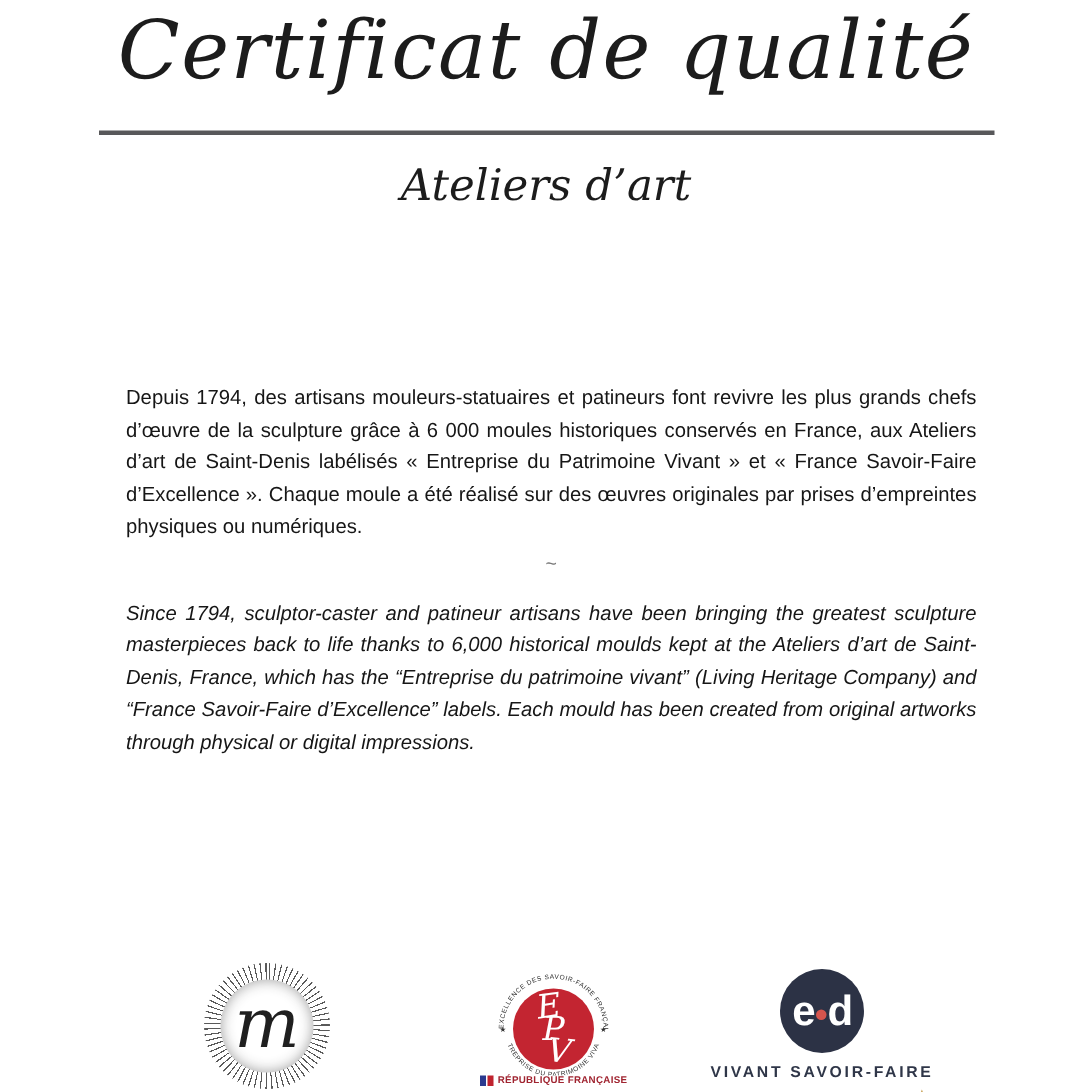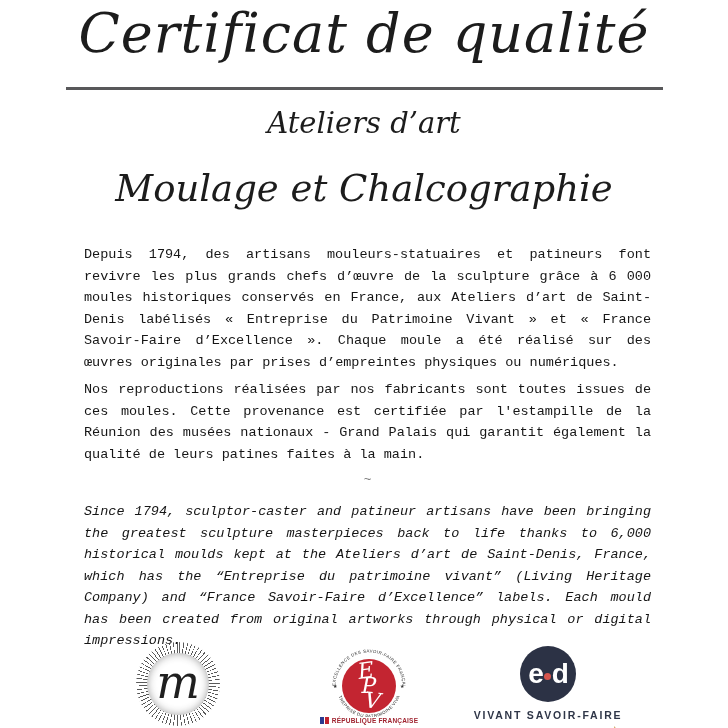--- a/index.html
+++ b/index.html
@@ -46,21 +46,21 @@
   }
   .body-text {
     position: absolute;
     left: 84px; top: 244px;
     width: 567px;
     font-size: 13.5px;
     line-height: 21.5px;
     text-align: justify;
     color: #161616;
   }
-  .body-text p { margin: 0 0 6px 0; font-family: Liberation Mono, monospace; }
+  .body-text p { margin: 10px 0 6px 0; }
   .body-text p.en { font-style: italic; margin-bottom: 9px; }
   .tilde-sep {
     text-align: center;
     color: #7a7a7a;
     font-size: 13px;
     line-height: 16px;
     margin: 3px 0 14px 0;
   }
 
   
@@ -136,25 +136,23 @@
 </head>
 <body>
 
 <div class="page">
 
   <div class="doc-title script">Certificat de qualité</div>
 
   <div class="title-rule"></div>
 
   <div class="subtitle-1 script">Ateliers d’art</div>
-  <div class="subtitle-2 script">Moulage et Chalcographie</div>
 
   <div class="body-text">
     <p>Depuis 1794, des artisans mouleurs-statuaires et patineurs font revivre les plus grands chefs d’œuvre de la sculpture grâce à 6 000 moules historiques conservés en France, aux Ateliers d’art de Saint-Denis labélisés « Entreprise du Patrimoine Vivant » et « France Savoir-Faire d’Excellence ». Chaque moule a été réalisé sur des œuvres originales par prises d’empreintes physiques ou numériques.</p>
-    <p>Nos reproductions réalisées par nos fabricants sont toutes issues de ces moules. Cette provenance est certifiée par l'estampille de la Réunion des musées nationaux - Grand Palais qui garantit également la qualité de leurs patines faites à la main.</p>
     <div class="tilde-sep">~</div>
     <p class="en">Since 1794, sculptor-caster and patineur artisans have been bringing the greatest sculpture masterpieces back to life thanks to 6,000 historical moulds kept at the Ateliers d’art de Saint-Denis, France, which has the “Entreprise du patrimoine vivant” (Living Heritage Company) and “France Savoir-Faire d’Excellence” labels. Each mould has been created from original artworks through physical or digital impressions.</p>
   </div>
 
   <div class="rmn-logo">
     <div class="rmn-rays"></div>
     <div class="rmn-circle">
       <div class="rmn-m script">m</div>
     </div>
   </div>

